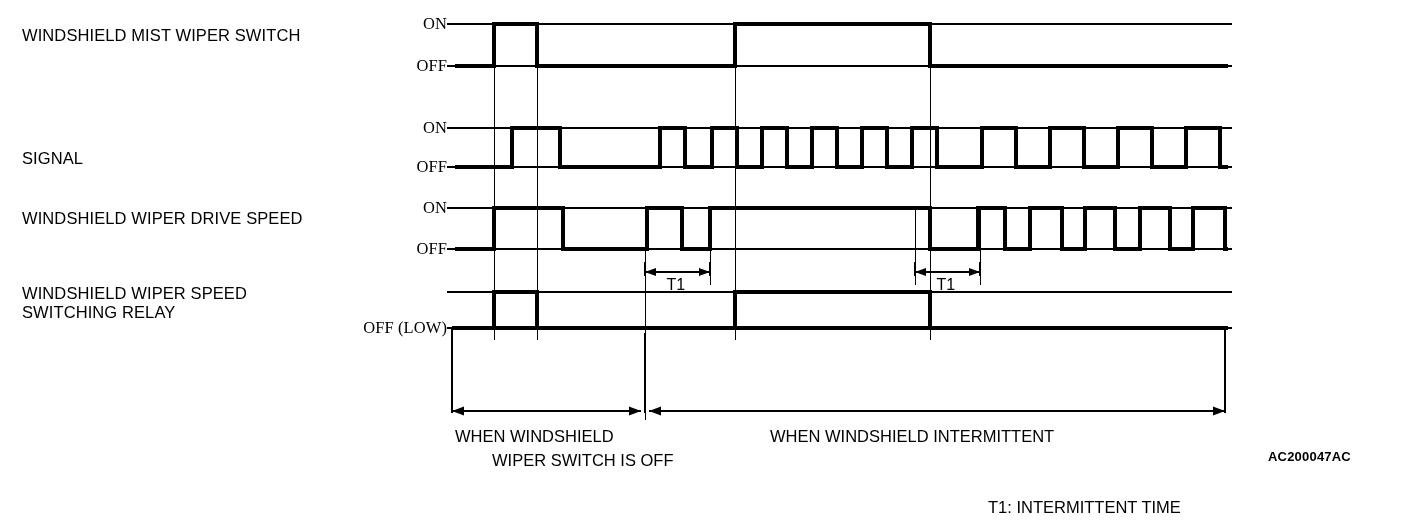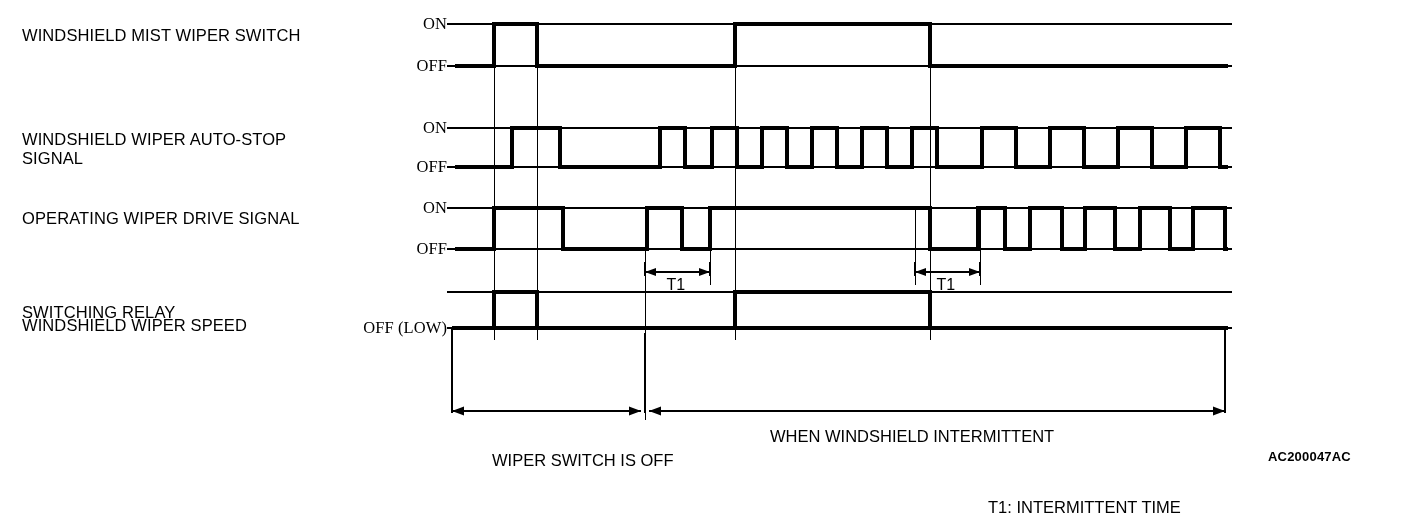--- a/index.html
+++ b/index.html
@@ -13,26 +13,25 @@
   .code{position:absolute;font-size:13px;font-weight:bold;letter-spacing:.2px;}
   svg{position:absolute;left:0;top:0;}
 </style>
 </head>
 <body>
 
 <div id="root">
 
   <div class="lbl sig-name" style="left:22px;top:26px;">WINDSHIELD MIST WIPER SWITCH</div>
 
-  <div class="lbl sig-name" style="left:22px;top:130px;">WINDSHIELD WIPER AUTO-STOP</div>
   <div class="lbl sig-name" style="left:22px;top:149px;">SIGNAL</div>
 
-  <div class="lbl sig-name" style="left:22px;top:209px;">OPERATING WIPER DRIVE SIGNAL</div>
+  <div class="lbl sig-name" style="left:22px;top:209px;">WINDSHIELD WIPER DRIVE SPEED</div>
 
-  <div class="lbl sig-name" style="left:22px;top:284px;margin-top:32px;">WINDSHIELD WIPER SPEED</div>
+  <div class="lbl sig-name" style="left:22px;top:284px;">WINDSHIELD WIPER SPEED</div>
   <div class="lbl sig-name" style="left:22px;top:303px;">SWITCHING RELAY</div>
 
   <div class="lbl state" style="left:247px;top:14px;width:200px;">ON</div>
   <div class="lbl state" style="left:247px;top:56px;width:200px;">OFF</div>
 
   <div class="lbl state" style="left:247px;top:118px;width:200px;">ON</div>
   <div class="lbl state" style="left:247px;top:157px;width:200px;">OFF</div>
 
   <div class="lbl state" style="left:247px;top:198px;width:200px;">ON</div>
   <div class="lbl state" style="left:247px;top:239px;width:200px;">OFF</div>
@@ -96,20 +95,21 @@
         <polygon points="641,411 629,406.5 629,415.5" fill="#000000"></polygon>
         <line x1="649" y1="411" x2="1225" y2="411" stroke="#000000" stroke-width="1.8" shape-rendering="crispEdges"></line>
         <polygon points="649,411 661,406.5 661,415.5" fill="#000000"></polygon>
         <polygon points="1225,411 1213,406.5 1213,415.5" fill="#000000"></polygon>
       </g>
   </svg>
 
   <div class="lbl" id="t1a" style="font-size: 16px; left: 666.5px; top: 275px;">T1</div>
   <div class="lbl" id="t1b" style="font-size: 16px; left: 936.5px; top: 275px;">T1</div>
 
+  <div class="foot" style="left:455px;top:427px;">WHEN WINDSHIELD</div>
   <div class="foot" style="left:455px;top:451px;margin-left:37px;">WIPER SWITCH IS OFF</div>
 
   <div class="foot" style="left:770px;top:427px;">WHEN WINDSHIELD INTERMITTENT</div>
 
   <div class="code" style="left:1268px;top:449px;">AC200047AC</div>
   <div class="foot" style="left:988px;top:498px;">T1: INTERMITTENT TIME</div>
 
 </div>
 
 </body></html>

